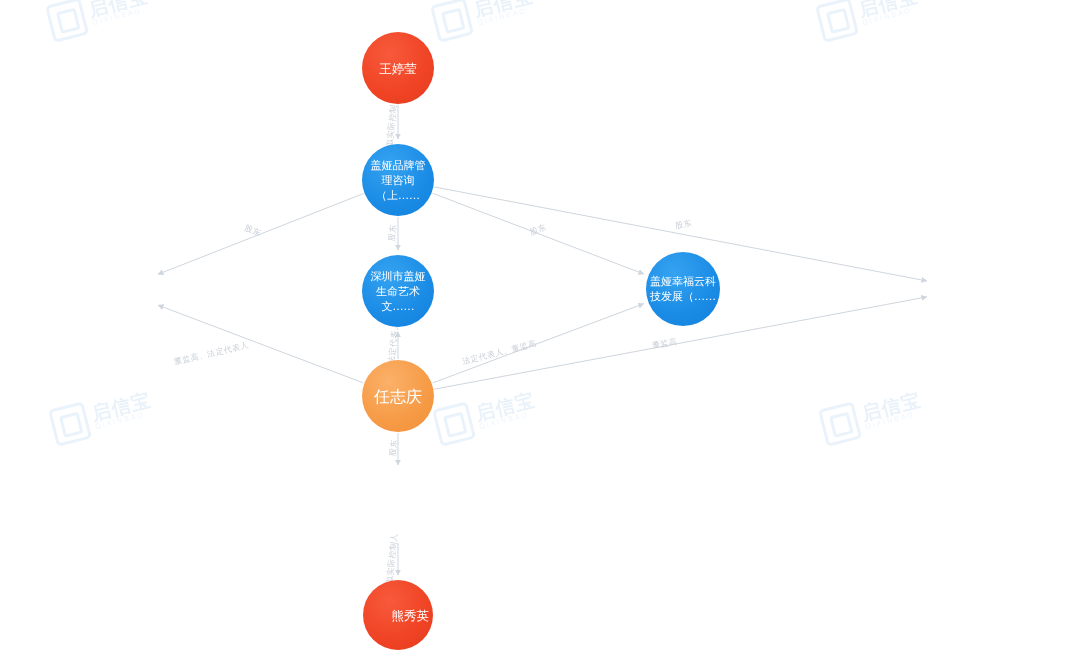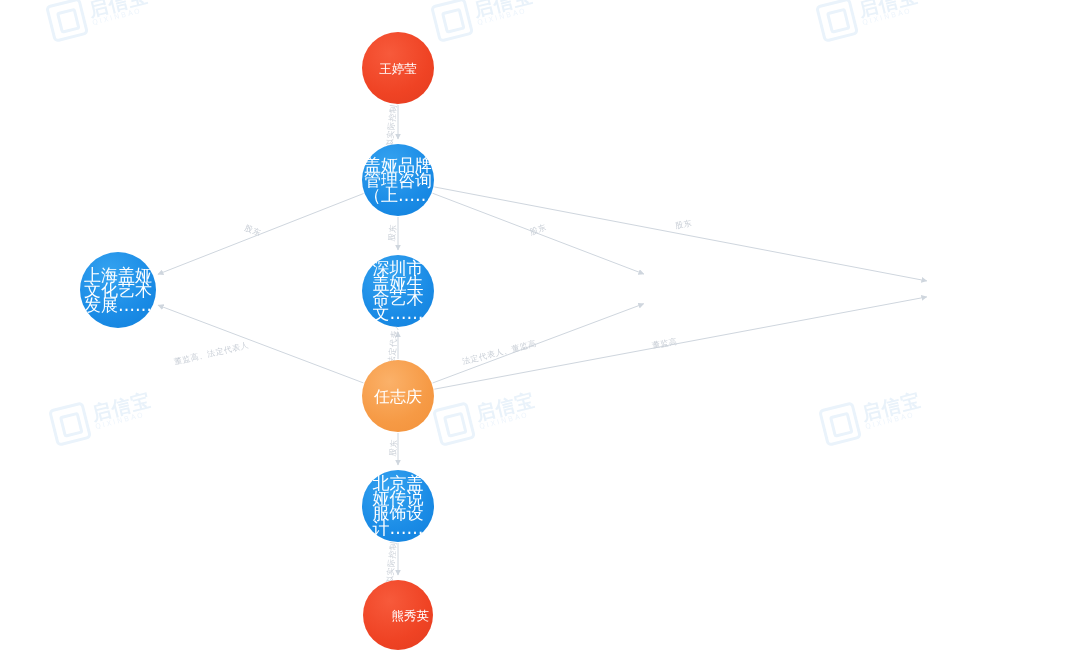--- a/index.html
+++ b/index.html
@@ -107,21 +107,21 @@
     border-radius: 50%;
     display: flex;
     align-items: center;
     justify-content: center;
     text-align: center;
     box-sizing: border-box;
     cursor: pointer;
   }
   .node-label {
     color: #ffffff;
-    font-size: 17px;
+    font-size: 11px;
     line-height: 15px;
     font-family: "DejaVu Sans", "Liberation Sans", sans-serif;
     padding: 0 4px;
     word-break: break-all;
     user-select: none;
   }
   .node-person {
     background: #f5462a;
     background: radial-gradient(circle at 38% 30%, #f75a3b 0%, #ef4324 60%, #e33c1f 100%);
   }
@@ -220,30 +220,27 @@
       </g>
   </svg>
 
   <div class="nodes-layer" id="nodes-layer">
       <div class="node node-person" style="left: 362px; top: 32px; width: 72px; height: 72px;">
         <span class="node-label">王婷莹</span>
       </div>
       <div class="node node-company" style="left: 362px; top: 144px; width: 72px; height: 72px;">
         <span class="node-label">盖娅品牌管理咨询（上……</span>
       </div>
-      <div class="node node-company" style="left: 80px; top: 252px; width: 76px; height: 76px;">
-        <span class="node-label">上海盖娅文化艺术发展……</span>
-      </div>
       <div class="node node-company" style="left: 362px; top: 255px; width: 72px; height: 72px; text-align: center;">
         <span class="node-label">深圳市盖娅生命艺术文……</span>
       </div>
+      <div class="node node-company" style="left: 646px; top: 252px; width: 74px; height: 74px;">
+        <span class="node-label">盖娅幸福云科技发展（……</span>
+      </div>
       <div class="node node-highlight" style="left: 362px; top: 360px; width: 72px; height: 72px;">
         <span class="node-label">任志庆</span>
       </div>
-      <div class="node node-company" style="left: 362px; top: 470px; width: 72px; height: 72px;">
-        <span class="node-label">北京盖娅传说服饰设计……</span>
-      </div>
       <div class="node node-person" style="left: 363px; top: 580px; width: 70px; height: 70px; justify-content: flex-end;">
         <span class="node-label">熊秀英</span>
       </div>
     </div>
 
 </div>
 
 </body></html>

